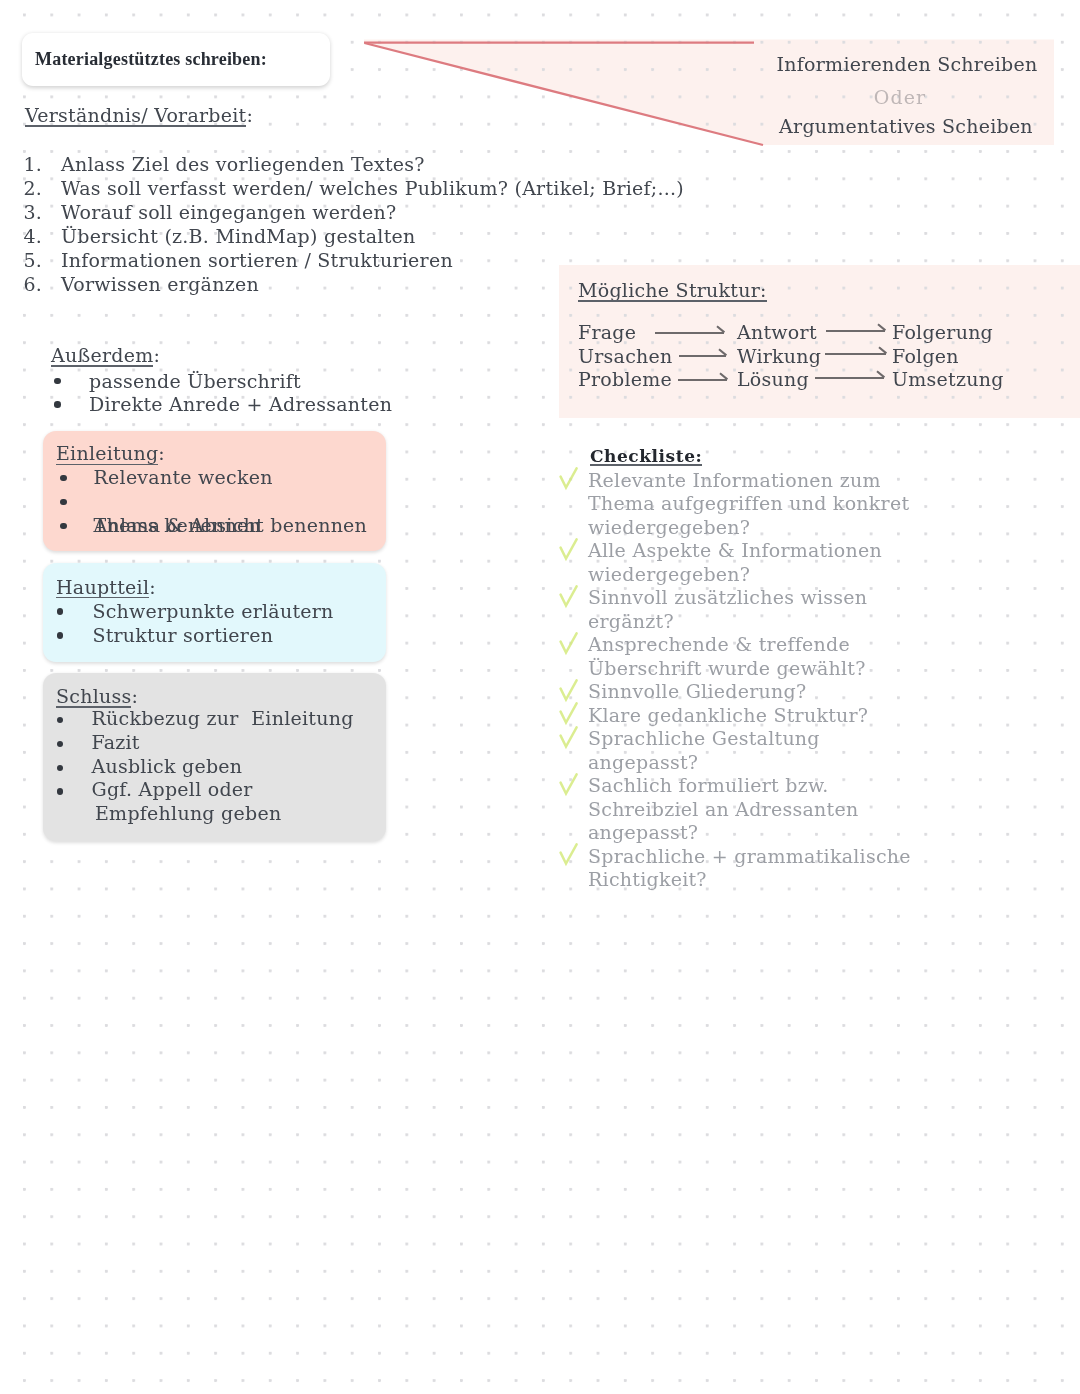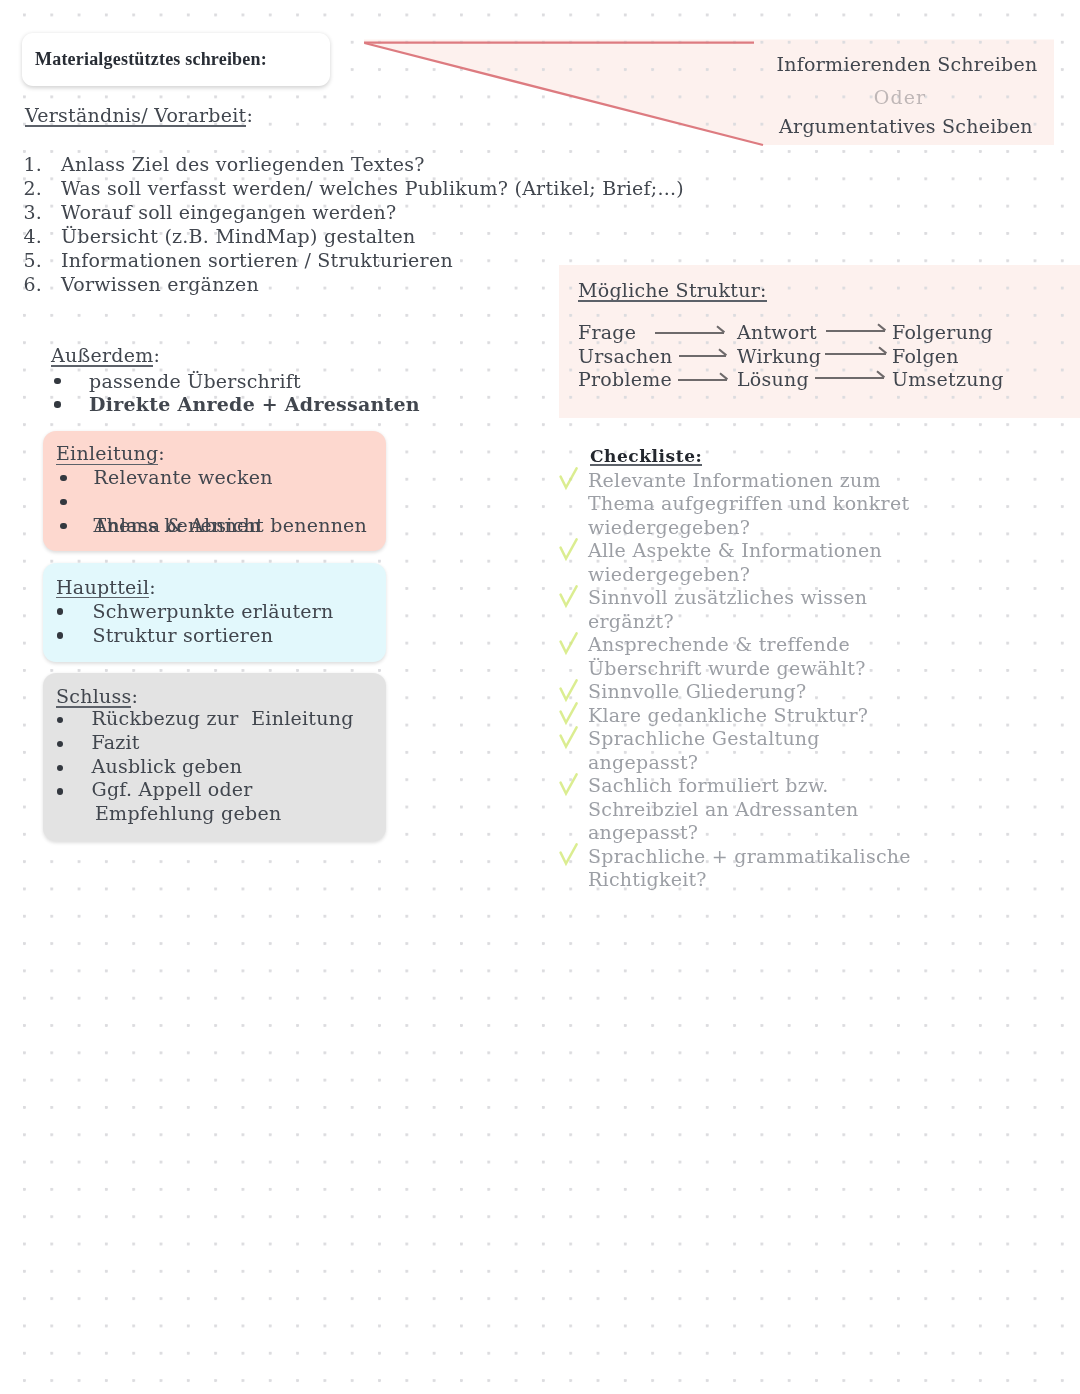--- a/index.html
+++ b/index.html
@@ -63,21 +63,21 @@
     <div class="t" style="left:23.5px;top:250.6px;">5.</div>
     <div class="t" style="left:61px;top:250.6px;">Informationen sortieren / Strukturieren</div>
     <div class="t" style="left:23.5px;top:274.5px;">6.</div>
     <div class="t" style="left:61px;top:274.5px;">Vorwissen ergänzen</div>
   </div>
   <div id="additional">
     <div class="t" style="left:51px;top:346.0px;"><span class="u">Außerdem</span><span>:</span></div>
     <div class="bullet" style="left:54.2px;top:378.1px;width:6.4px;height:6.4px;"></div>
     <div class="t" style="left:89px;top:372.0px;">passende Überschrift</div>
     <div class="bullet" style="left:54.2px;top:401.3px;width:6.4px;height:6.4px;"></div>
-    <div class="t" style="left:89px;top:395.2px;font-weight:bold;">Direkte Anrede + Adressanten</div>
+    <div class="t" style="left:89px;top:395.2px;">Direkte Anrede + Adressanten</div>
   </div>
   <div id="cards">
     <div class="card" style="left: 43px; top: 431px; width: 343px; height: 120px; background: rgb(253, 216, 207);"></div>
     <div class="t" style="left:56px;top:444.4px;"><span class="u">Einleitung</span><span>:</span></div>
     <div class="bullet" style="left:60.4px;top:474.9px;width:6.4px;height:6.4px;"></div>
     <div class="t" style="left:93.5px;top:468.3px;">Relevante wecken</div>
     <div class="bullet" style="left:60.4px;top:498.7px;width:6.4px;height:6.4px;"></div>
     <div class="t" style="left:93.5px;top:492.1px;margin-top:24px;">Anlass benennen</div>
     <div class="bullet" style="left:60.4px;top:522.5px;width:6.4px;height:6.4px;"></div>
     <div class="t" style="left:93.5px;top:515.9px;">Thema &amp; Absicht benennen</div>

